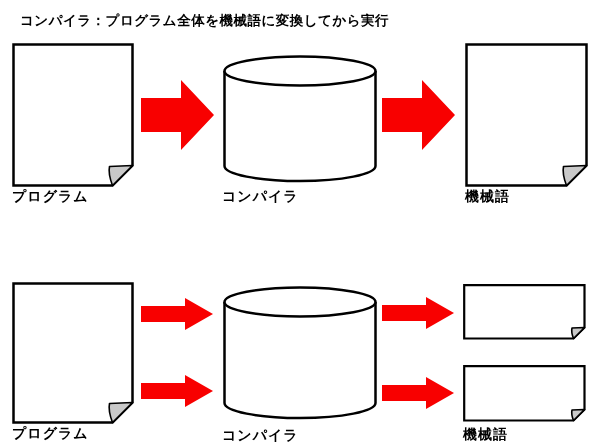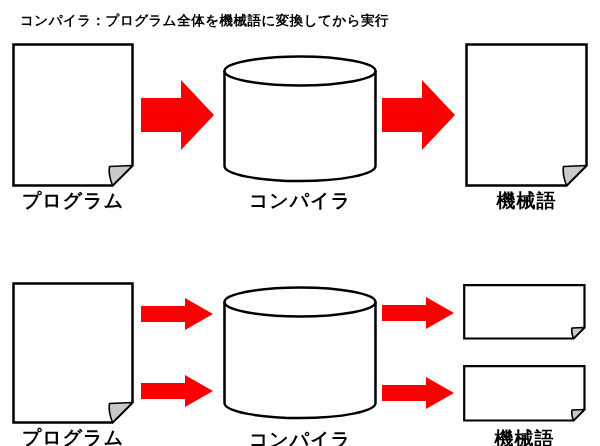--- a/index.html
+++ b/index.html
@@ -15,22 +15,21 @@
   .title{
     position:absolute;
     left:20px;
     font-size:13.5px;
     font-weight:bold;
     letter-spacing:0.5px;
     white-space:nowrap;
   }
   .lbl{
     position:absolute;
-    text-align:center;
-    font-size:19px;
+    font-size:14px;
     font-weight:bold;
     letter-spacing:1px;
     white-space:nowrap;
   }
   svg{display:block;}
   .page-fill{fill:#ffffff;stroke:var(--outline,#000);stroke-width:2.5;stroke-linejoin:miter;}
   .page-fill-thin{fill:#ffffff;stroke:var(--outline,#000);stroke-width:2.2;stroke-linejoin:miter;}
   .fold-flap{fill:var(--fold,#c9c9c9);stroke:var(--outline,#000);stroke-width:1.6;stroke-linejoin:round;}
   .cyl{fill:#ffffff;stroke:var(--outline,#000);stroke-width:2.5;}
   .arrow{fill:var(--arrow,#f80000);}

